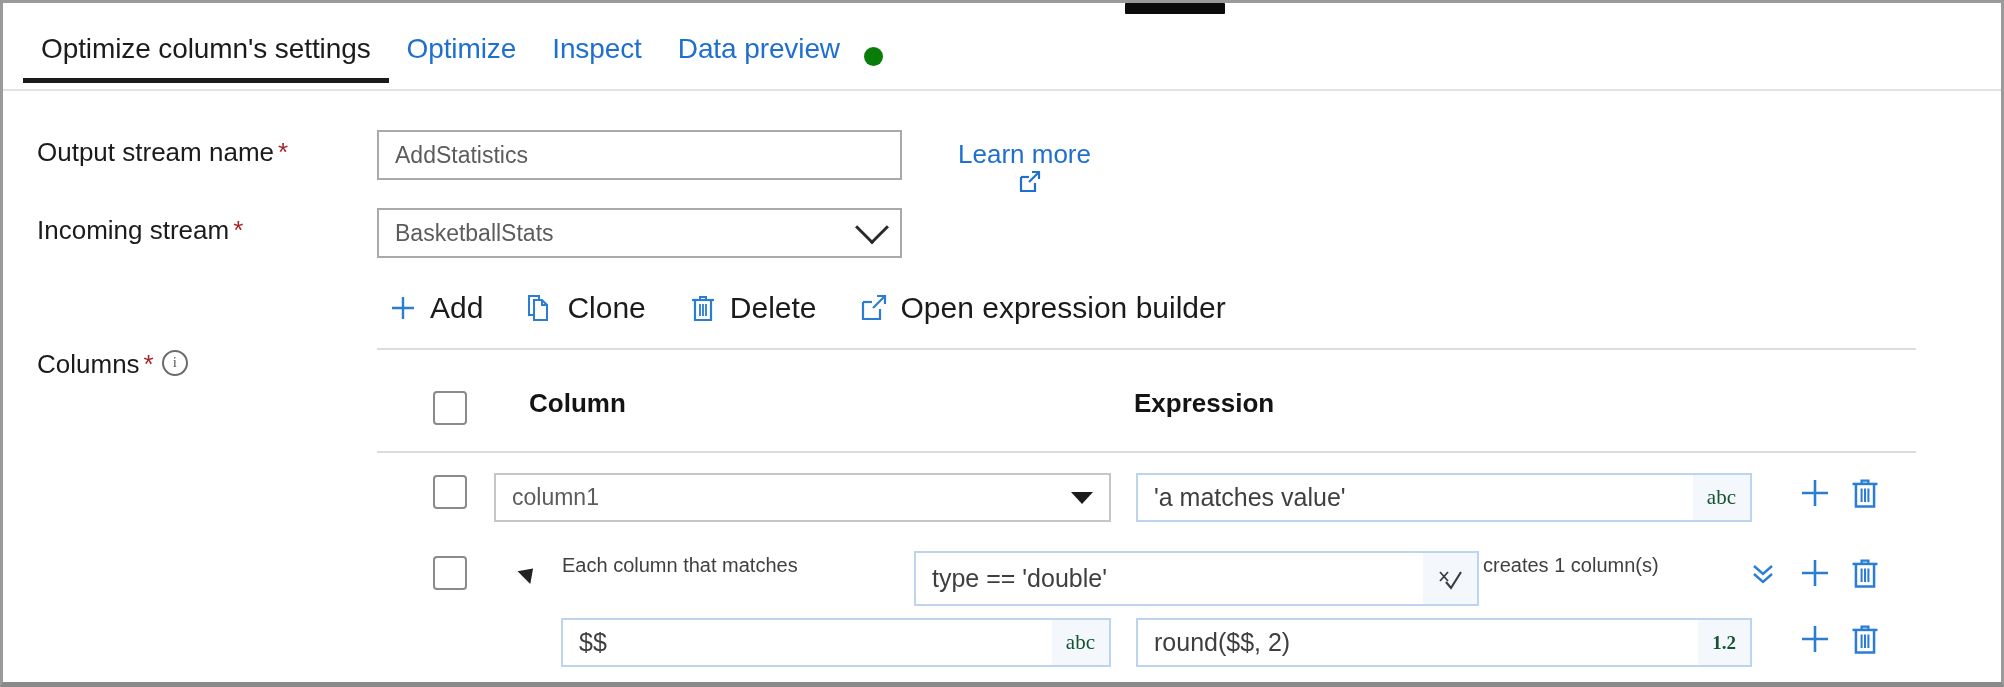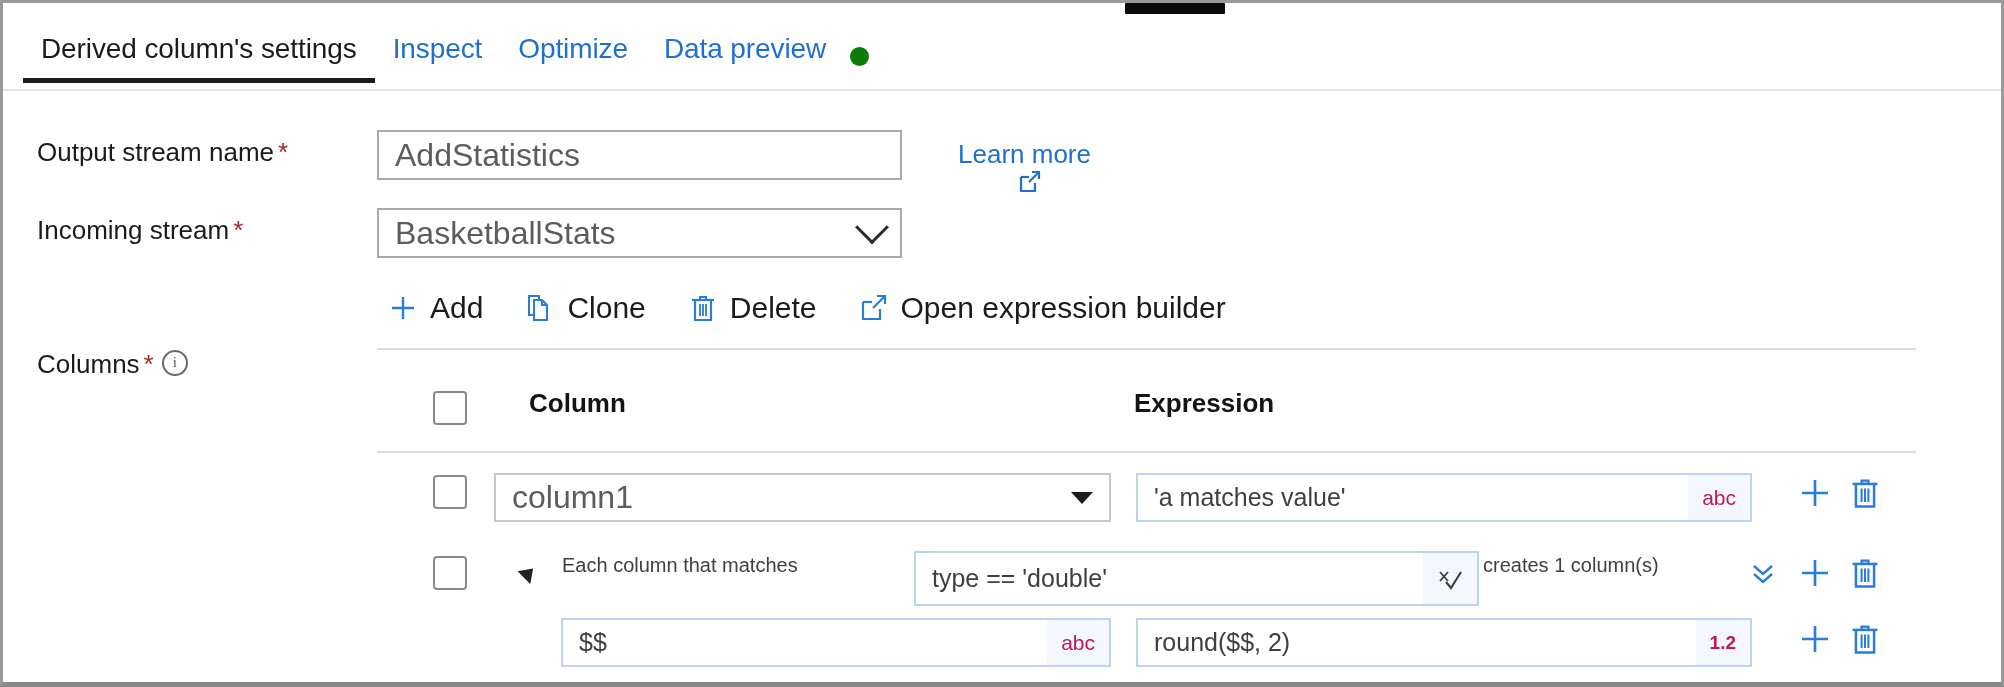--- a/index.html
+++ b/index.html
@@ -106,21 +106,21 @@
     margin-left: 8px;
     position: relative;
     top: -3px;
   }
 
   .textbox {
     position: absolute;
     box-sizing: border-box;
     background: #ffffff;
     border: 2px solid #a9a9a9;
-    font-size: 32px;
+    font-size: 23px;
     color: #3a3a3a;
     display: flex;
     align-items: center;
     padding: 0 16px;
   }
   .textbox .val { color: #5c5c5c; }
 
   .chevron-down {
     margin-left: auto;
     width: 21px;
@@ -207,23 +207,24 @@
     color: #3f3f3f;
     padding-left: 16px;
   }
   .expr-box .tail {
     margin-left: auto;
     height: 100%;
     display: flex;
     align-items: center;
     padding: 0 14px;
     background: #f4f8fc;
-    color: #be185d;
+    color: #14532d;
     font-size: 19px;
     font-weight: bold;
+    font-family: Liberation Serif, serif;
   }
   .expr-box .tail.abc { font-weight: normal; font-size: 21px; }
 
   .row-ico {
     position: absolute;
     cursor: pointer;
   }
 
   .collapse-tri {
     position: absolute;
@@ -246,23 +247,23 @@
   }
 </style>
 </head>
 <body>
 
 <div id="screen">
 
   <div class="drag-handle"></div>
 
   <div class="tabbar">
-    <div class="tab active">Derived column's settings</div>
+    <div class="tab active">Optimize column's settings</div>
+    <div class="tab">Optimize</div>
     <div class="tab">Inspect</div>
-    <div class="tab">Optimize</div>
     <div class="tab">Data preview</div>
     <div class="status-dot"></div>
   </div>
 
   <div class="field-label" style="top:134px; left:34px;">
     <span>Output stream name</span><span class="req">*</span>
   </div>
   <div class="textbox" style="top:127px; left:374px; width:525px; height:50px;">
     <span class="val">AddStatistics</span>
   </div>

